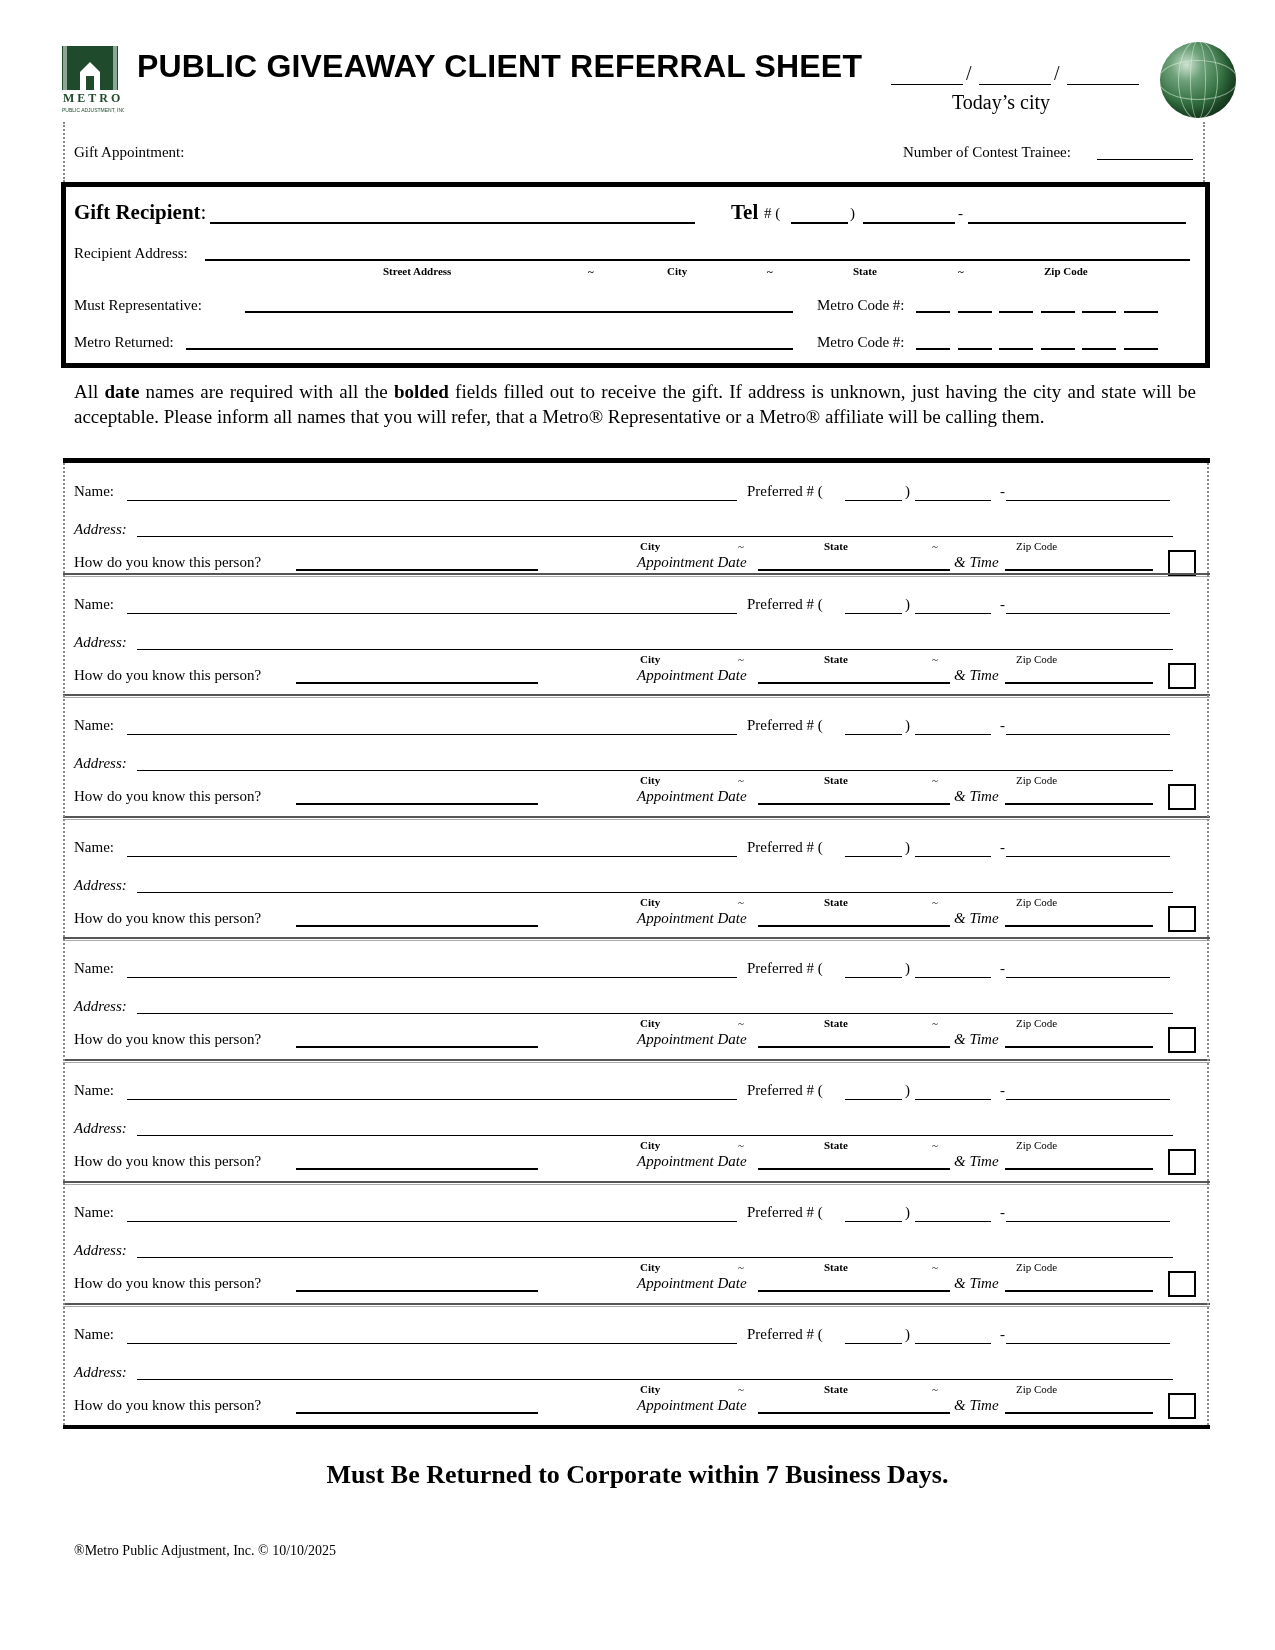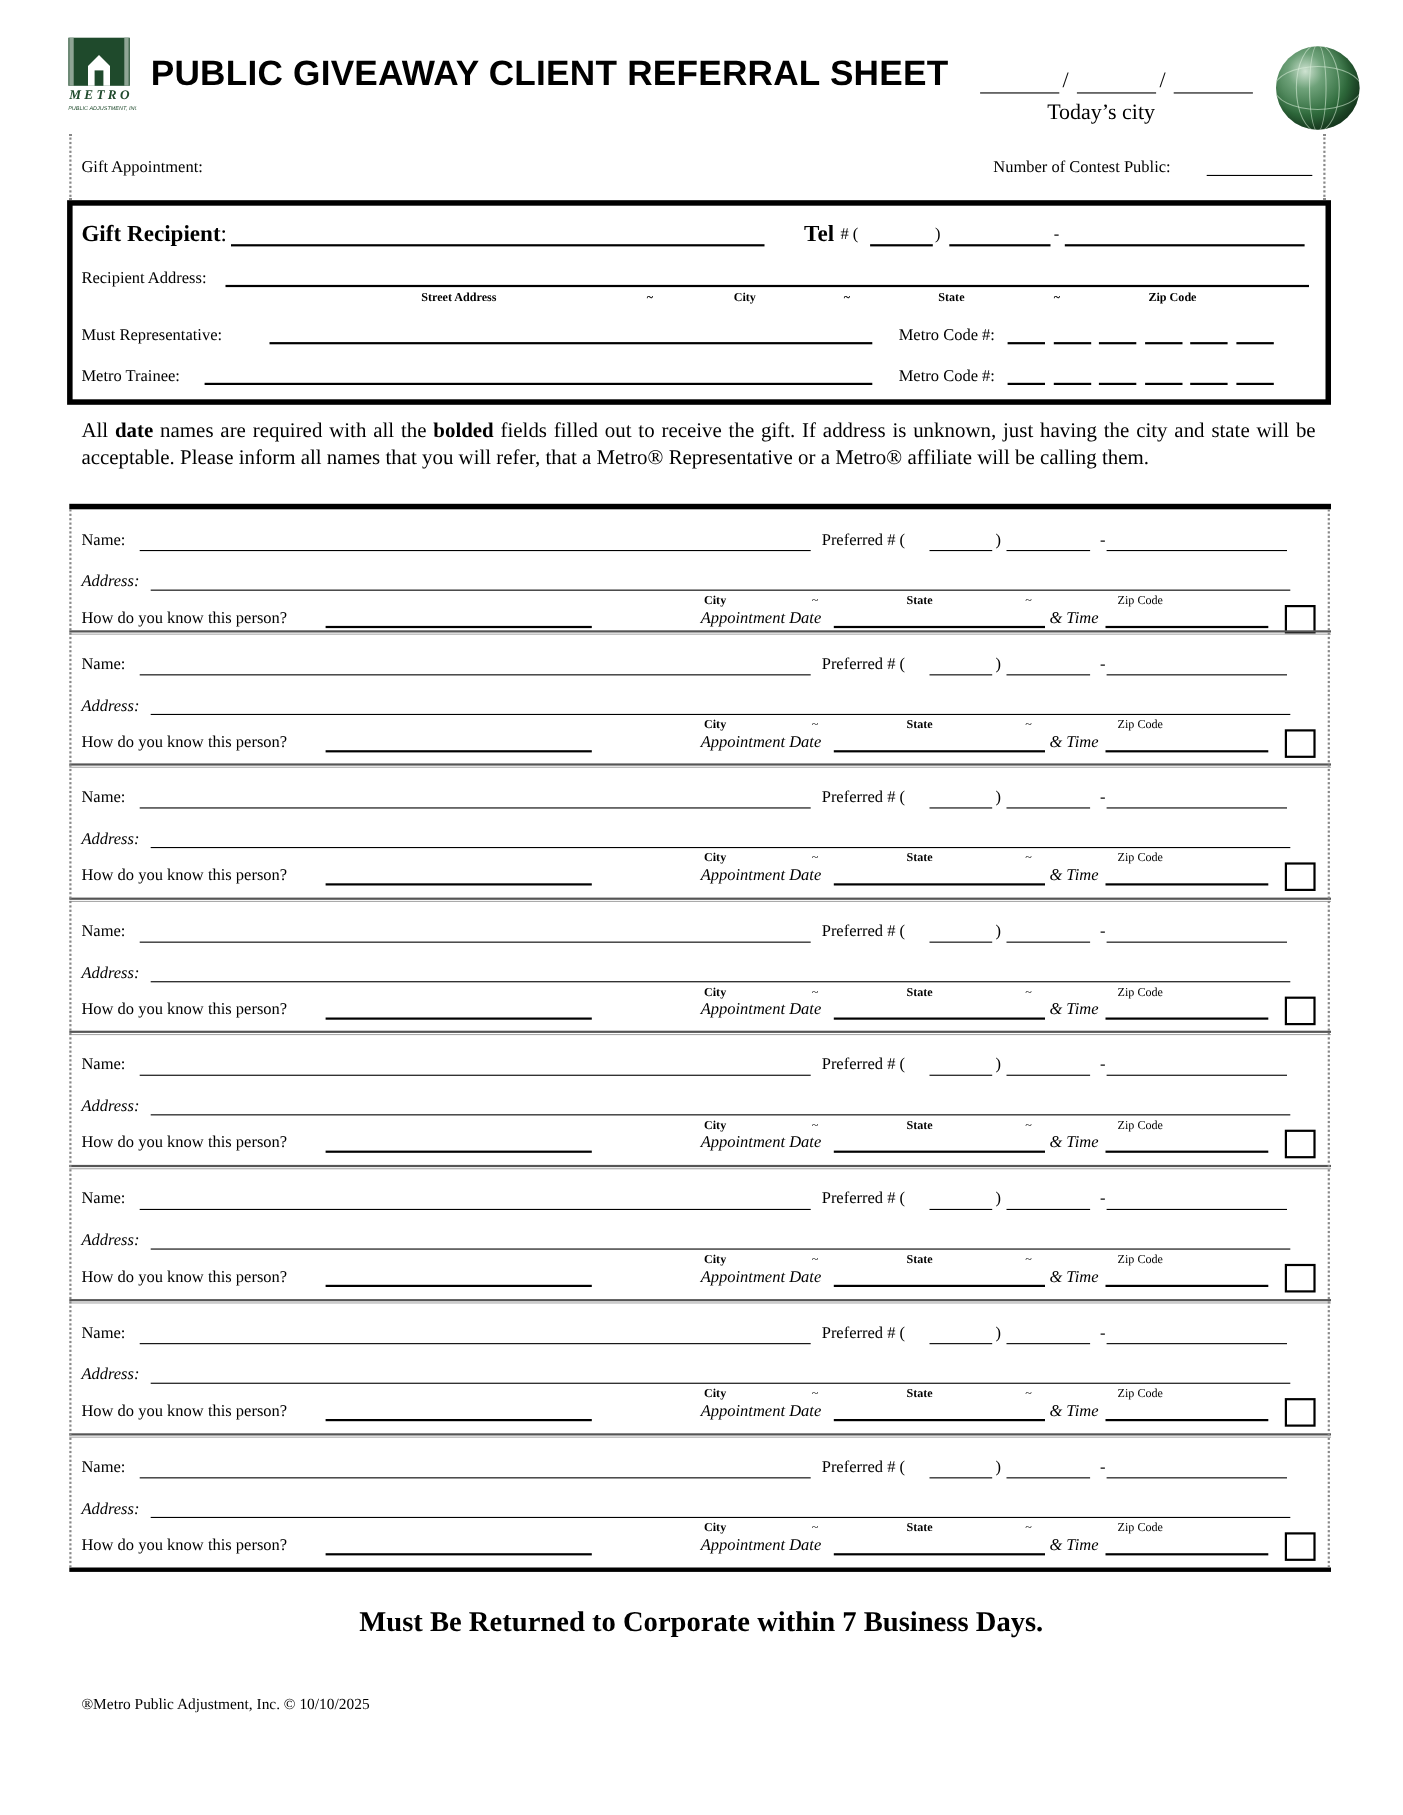--- a/index.html
+++ b/index.html
@@ -1,21 +1,21 @@
 <!DOCTYPE html>
 <html><head>
 <meta charset="utf-8">
 <style>
   * { box-sizing: border-box; margin: 0; padding: 0; }
   html, body { width: 1275px; height: 1650px; background: #fff; }
   body { position: relative; font-family: "Liberation Serif", "DejaVu Serif", serif; color: #000; overflow: hidden; }
   .abs { position: absolute; }
   .line { position: absolute; border-bottom: 1.5px solid #000; height: 0; }
   .line.thick { border-bottom-width: 2.5px; }
-  .logo { position: absolute; left: 62px; top: 34px; width: 62px; height: 68px; font-style: italic; }
+  .logo { position: absolute; left: 62px; top: 46px; width: 62px; height: 68px; }
   .title { position: absolute; left: 137px; top: 48px; font-family: "Liberation Sans", "DejaVu Sans", sans-serif; font-weight: bold; font-size: 32px; letter-spacing: 0.2px; white-space: nowrap; }
   .slash { position: absolute; font-size: 20px; top: 62px; }
   .today { position: absolute; left: 952px; top: 91px; font-size: 20px; }
   .globe { position: absolute; left: 1160px; top: 42px; width: 76px; height: 76px; border-radius: 50%;
     background: radial-gradient(circle at 35% 30%, #cfe3d2 0%, #6fa27a 22%, #2f6b3c 55%, #163d20 90%); box-shadow: inset -6px -6px 10px rgba(0,0,0,0.3); overflow: hidden; }
   .globe .mer { position: absolute; border: 1px solid rgba(220,240,220,0.55); border-radius: 50%; }
   .dotv { position: absolute; width: 0; border-left: 2px dotted #888; }
   .label { font-size: 15px; white-space: nowrap; position: absolute; }
   .box-main { position: absolute; left: 61px; top: 182px; width: 1149px; height: 186px; border: 5px solid #000; }
   .caption { position: absolute; font-size: 11px; font-weight: bold; white-space: nowrap; }
@@ -56,21 +56,21 @@
   <div class="mer" style="left:18px; top:-2px; width:40px; height:80px;"></div>
   <div class="mer" style="left:-2px; top:18px; width:80px; height:40px;"></div>
   <div class="mer" style="left:30px; top:-2px; width:16px; height:80px;"></div>
 </div>
 
 <div class="dotv" style="left:63px; top:122px; height:60px;"></div>
 <div class="dotv" style="left:1203px; top:122px; height:60px;"></div>
 
 <div class="label" style="left:74px; top:144px;">Gift Appointment:</div>
 <input class="fld" style="left: 200px; top: 140px; width: 600px; height: 22px;">
-<div class="label" style="left:903px; top:144px;">Number of Contest Public:</div>
+<div class="label" style="left:903px; top:144px;">Number of Contest Trainee:</div>
 <div class="line" style="left:1097px; top:159px; width:96px;"></div>
 
 <div class="box-main"></div>
 
 <div class="abs" style="left:74px; top:200px; font-size:21px; font-weight:bold;">
   <span>Gift Recipient</span><span style="font-weight:normal;">:</span>
 </div>
 <div class="line thick" style="left:210px; top:222px; width:485px;"></div>
 
 <div class="abs" style="left:731px; top:200px; font-size:21px; font-weight:bold;">Tel</div>
@@ -96,21 +96,21 @@
 <div class="label" style="left:817px; top:297px;">Metro Code #:</div>
 <div>
   <div class="line thick" style="left:916px; top:311px; width:34px;"></div>
   <div class="line thick" style="left:958px; top:311px; width:34px;"></div>
   <div class="line thick" style="left:999px; top:311px; width:34px;"></div>
   <div class="line thick" style="left:1041px; top:311px; width:34px;"></div>
   <div class="line thick" style="left:1082px; top:311px; width:34px;"></div>
   <div class="line thick" style="left:1124px; top:311px; width:34px;"></div>
 </div>
 
-<div class="label" style="left:74px; top:334px;">Metro Trainee:</div>
+<div class="label" style="left:74px; top:334px;">Metro Returned:</div>
 <div class="line thick" style="left:186px; top:348px; width:607px;"></div>
 <div class="label" style="left:817px; top:334px;">Metro Code #:</div>
 <div>
   <div class="line thick" style="left:916px; top:348px; width:34px;"></div>
   <div class="line thick" style="left:958px; top:348px; width:34px;"></div>
   <div class="line thick" style="left:999px; top:348px; width:34px;"></div>
   <div class="line thick" style="left:1041px; top:348px; width:34px;"></div>
   <div class="line thick" style="left:1082px; top:348px; width:34px;"></div>
   <div class="line thick" style="left:1124px; top:348px; width:34px;"></div>
 </div>

